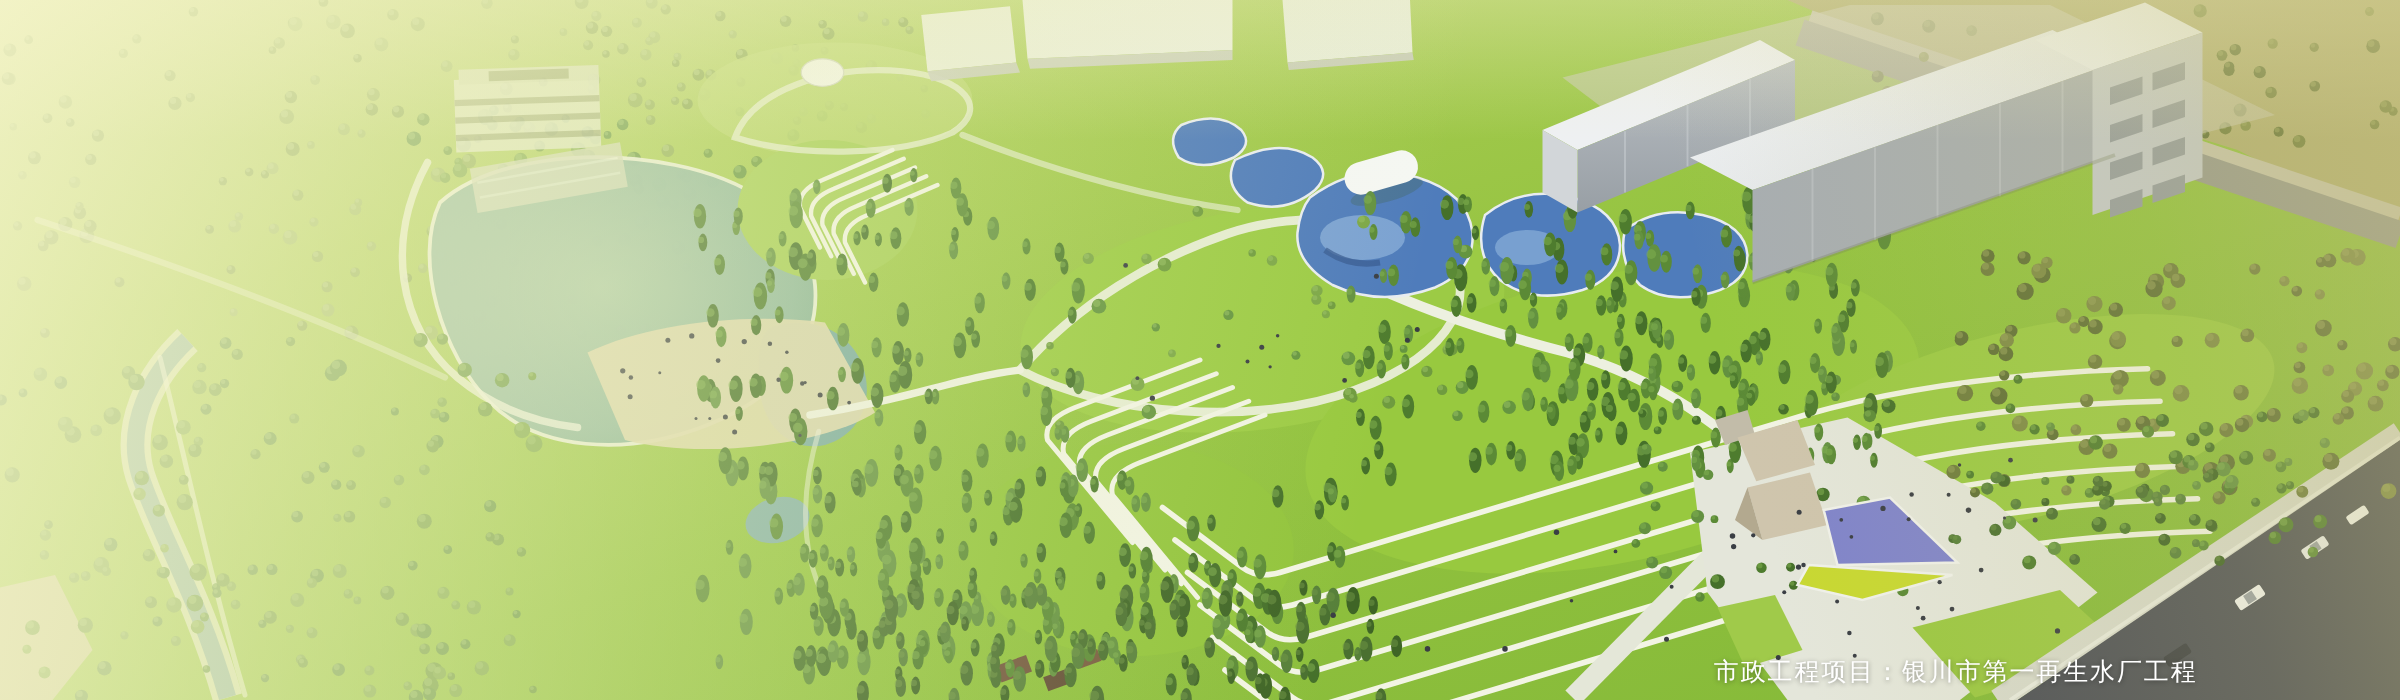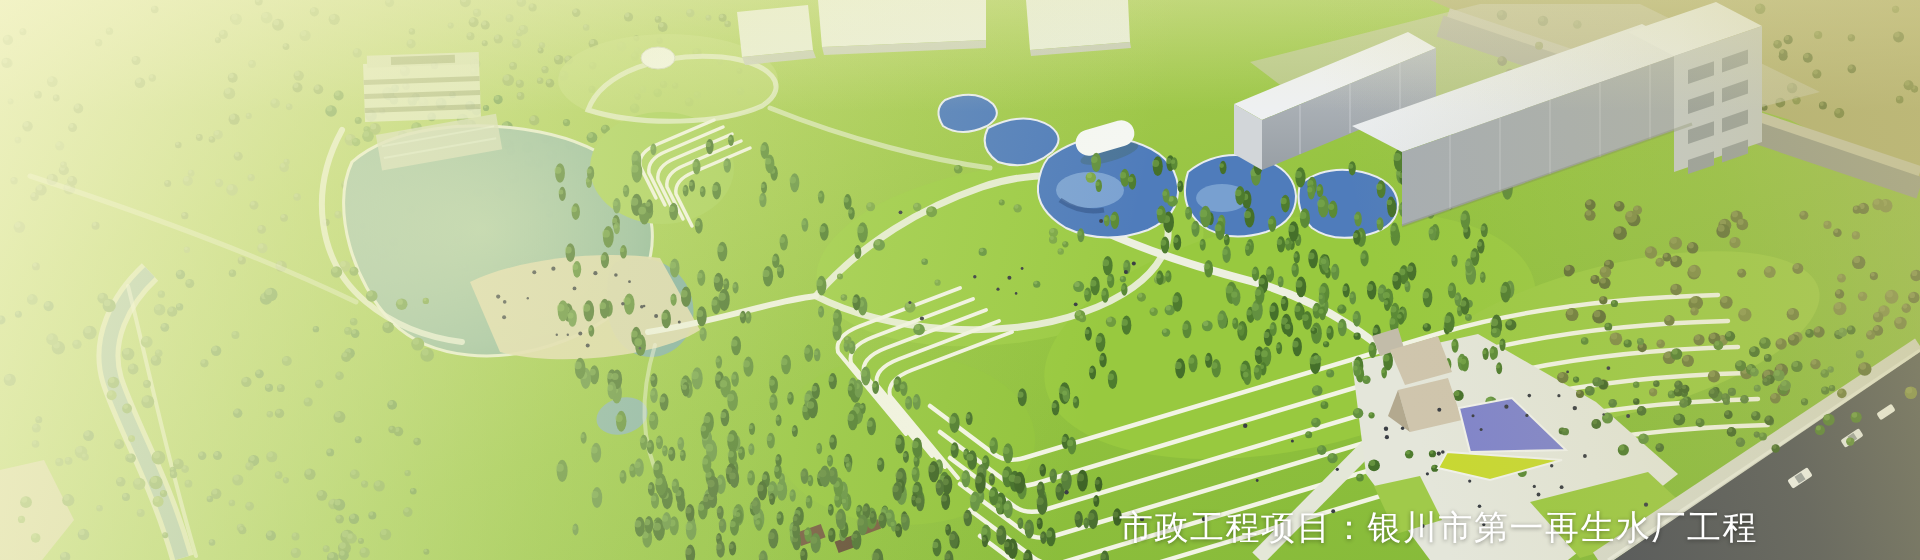--- a/index.html
+++ b/index.html
@@ -10,21 +10,21 @@
   .haze-left{background:linear-gradient(103deg,
       rgba(250,248,210,0.80) 0%, rgba(244,244,198,0.58) 16%,
       rgba(238,242,188,0.34) 32%, rgba(238,242,188,0.14) 46%,
       rgba(238,242,188,0) 58%);}
   .haze-topright{background:linear-gradient(255deg,
       rgba(200,193,125,0.52) 0%, rgba(200,193,125,0.24) 12%,
       rgba(200,193,125,0) 30%);}
   .haze-top{background:linear-gradient(180deg,
       rgba(240,238,192,0.38) 0%, rgba(240,238,192,0) 20%);}
   .caption{position:absolute;right:162px;bottom:9px;
-      color:var(--c-caption_text,#ffffff);font-size:34px;letter-spacing:1.5px;
+      color:var(--c-caption_text,#ffffff);font-size:20px;letter-spacing:1.5px;
       font-weight:500;text-shadow:0 1px 4px rgba(0,0,0,.4);white-space:nowrap;}
   .c-road{fill:var(--c-road_dark,#4e5158);}
   .c-plaza{fill:var(--c-plaza_light,#e4e6da);}
   .c-purple{fill:var(--c-canopy_purple,#8084cb);}
   .c-yellow{fill:var(--c-canopy_yellow,#c8d832);}
   .c-tan{fill:var(--c-tent_tan,#cfc5ad);}
   .c-pool{fill:var(--c-pool_blue,#4f7cbb);}
   .c-bwhite{fill:var(--c-building_white,#eef0f2);}
   .c-facade{fill:var(--c-facade_gray,#a7adb2);}
 </style>

